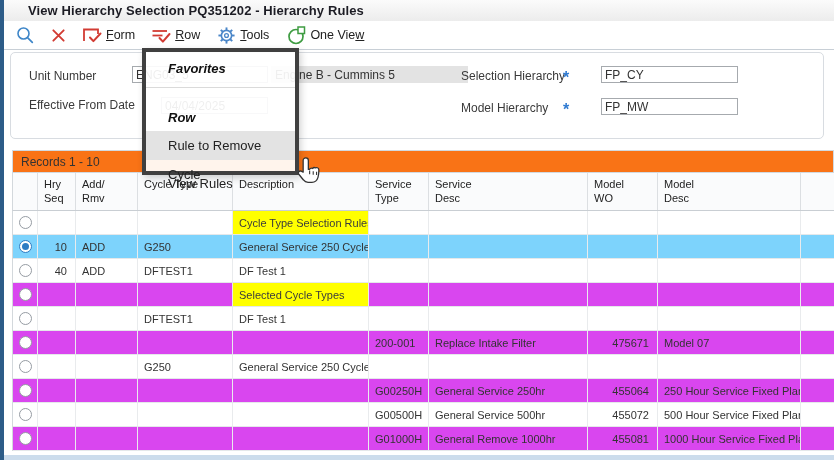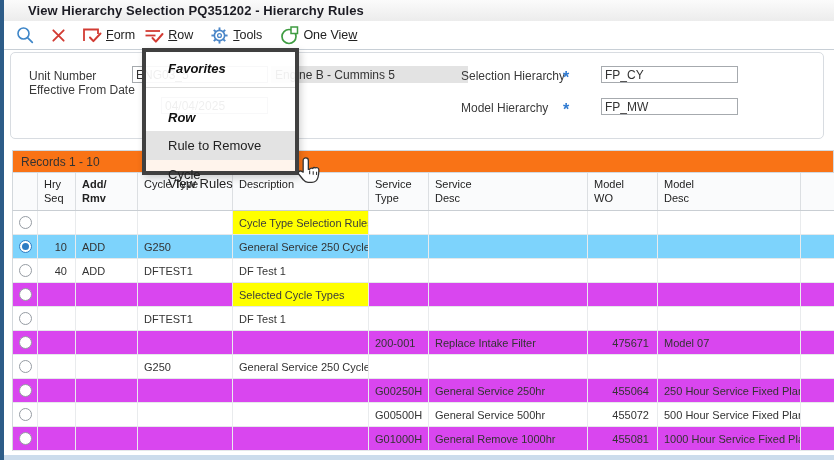--- a/index.html
+++ b/index.html
@@ -24,21 +24,21 @@
   .toolbar {
     position:absolute; left:4px; top:21px; width:830px; height:29px;
     background:#fff; border-bottom:1px solid #c8cfd6;
     display:flex; align-items:center; padding-left:8px;
   }
   .tb-btn { display:flex; align-items:center; gap:4px; padding:2px 3px; cursor:pointer; }
   .tb-btn .tb-icon { display:flex; align-items:center; }
   .tb-btn .tb-label { font-size:12.5px; color:#222; }
   #btn-search { margin-right:10px; }
   #btn-close  { margin-right:9px;  }
-  #btn-form-exit { margin-right:2px; }
+  #btn-form-exit { margin-right:9px; }
   #btn-row-exit  { margin-right:11px; }
   #btn-tools  { margin-right:12px; }
 
   
   .form-panel {
     position:absolute; left:10px; top:52px; width:814px; height:87px;
     background:#fff; border:1px solid #d8dce1; border-radius:5px;
   }
   .flabel { position:absolute; font-size:12px; color:#3a3a3a; white-space:nowrap; }
   .finput {
@@ -181,40 +181,40 @@
       </span>
       <span class="tb-label">One Vie<u>w</u></span>
     </div>
   </div>
 
 <div class="form-panel">
   <span class="flabel" style="left:18px; top:16px">Unit Number</span>
   <input class="finput" style="left: 121px; top: 13px; width: 136px;" value="ENG03_5">
   <div class="freadonly" style="left:260px; top:13px; width:197px">Engine B - Cummins 5</div>
 
-  <span class="flabel" style="left:18px; top:30px">Effective From Date</span>
+  <span class="flabel" style="left:18px; top:45px">Effective From Date</span>
   <input class="finput" style="left: 150px; top: 44px; width: 107px;" value="04/04/2025">
 
   <span class="flabel" style="left:450px; top:16px">Selection Hierarchy</span>
   <span class="req" style="left:552px; top:20px">*</span>
   <input class="finput" style="left: 590px; top: 13px; width: 137px;" value="FP_CY">
 
   <span class="flabel" style="left:450px; top:48px">Model Hierarchy</span>
   <span class="req" style="left:552px; top:52px">*</span>
   <input class="finput" style="left: 590px; top: 45px; width: 137px;" value="FP_MW">
 </div>
 
 <div class="records-bar">
   <span>Records 1 - 10</span>
 </div>
 
 <div class="grid-header" id="grid-header">
     <div class="hcell" style="width: 25px;"></div>
     <div class="hcell" style="width: 38px;">Hry<br>Seq</div>
-    <div class="hcell" style="width: 62px; font-weight: bold;">Add/<br>Rmv</div>
+    <div class="hcell" style="width: 62px;">Add/<br>Rmv</div>
     <div class="hcell" style="width: 95px;">Cycle Type</div>
     <div class="hcell" style="width: 136px;">Description</div>
     <div class="hcell" style="width: 60px;">Service<br>Type</div>
     <div class="hcell" style="width: 159px;">Service<br>Desc</div>
     <div class="hcell" style="width: 70px;">Model<br>WO</div>
     <div class="hcell" style="width: 143px;">Model<br>Desc</div>
     <div class="hcell" style="width: 35px;"></div>
   </div>
 <div class="grid-body" id="grid-body">
     <div class="grow">

